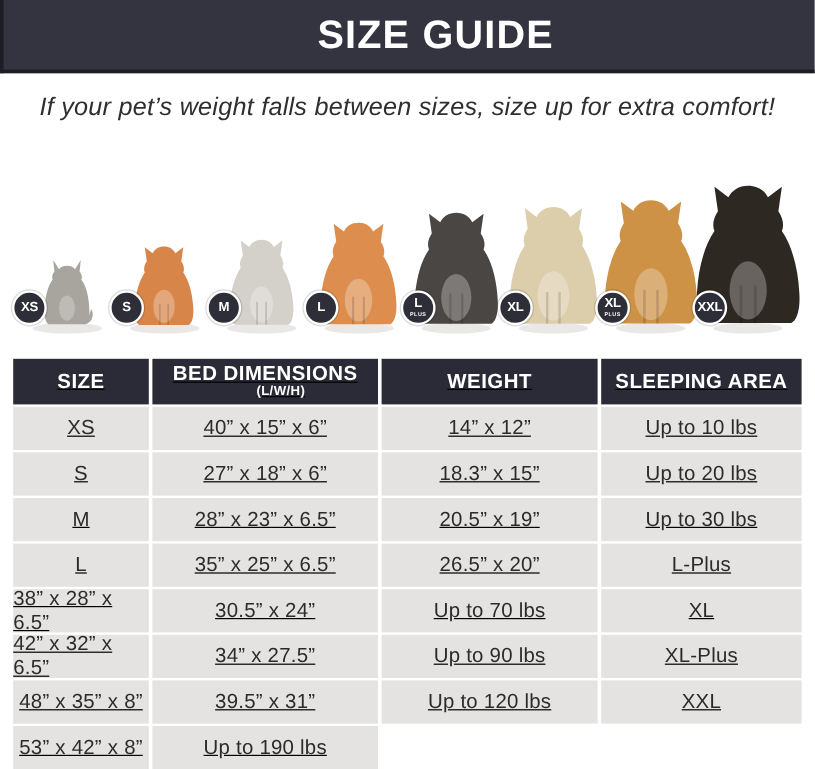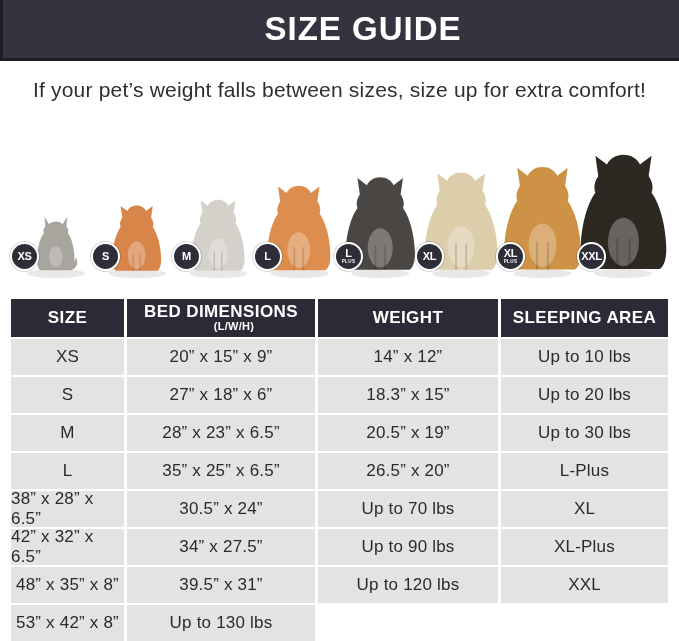--- a/index.html
+++ b/index.html
@@ -11,21 +11,21 @@
   .top-band{
     height:58px;background:#343440;
     border-left:3px solid #1d1d26;border-bottom:3px solid #1d1d26;
     display:flex;align-items:center;justify-content:center;padding-left:44px;
   }
   .top-band h1{
     margin:0;color:#ffffff;font-size:33px;font-weight:800;letter-spacing:1px;
   }
   
   .subtitle-wrap{
-    height:58px;display:flex;align-items:center;justify-content:center;
+    height:58px;display:flex;align-items:center;justify-content:center;font-style:italic;
   }
   .subtitle{
     font-size:21px;color:#2f2f2f;font-weight:500;letter-spacing:.2px;
   }
   
   .animals-row{
     height:180px;display:flex;align-items:flex-end;justify-content:space-between;
     padding:0 16px 26px 16px;box-sizing:border-box;
   }
   .animal{
@@ -44,21 +44,21 @@
     box-shadow:0 0 0 1px rgba(0,0,0,.15);
     color:#fff;display:flex;flex-direction:column;
     align-items:center;justify-content:center;line-height:1;
   }
   .size-badge .main{font-size:11px;font-weight:800;letter-spacing:-.3px;}
   .size-badge .sub{font-size:4.5px;font-weight:700;letter-spacing:.4px;margin-top:1px;}
   
   .size-table{
     width:657px;margin:0 auto;display:grid;
     grid-template-columns:113px 188px 180px 167px;
-    gap:2px 3px;background:#ffffff;
+    gap:2px 3px;background:#ffffff;text-decoration:underline;
   }
   .size-table .th{
     background:#2b2b37;color:#ffffff;height:38px;
     display:flex;flex-direction:column;align-items:center;justify-content:center;
     font-weight:700;font-size:17px;letter-spacing:.4px;line-height:1.05;
   }
   .size-table .th .th-sub{font-size:11px;font-weight:700;letter-spacing:.3px;margin-left:26px;}
   .size-table .td{
     background:#e4e3e1;color:#2b2b2b;height:36px;font-size:17px;
     display:flex;align-items:center;justify-content:center;letter-spacing:.2px;
@@ -192,21 +192,21 @@
     <span class="th-sub">(L/W/H)</span>
   </div>
   <div class="th">
     <span>WEIGHT</span>
   </div>
   <div class="th">
     <span>SLEEPING AREA</span>
   </div>
 
   <div class="td">XS</div>
-  <div class="td">20” x 15” x 9”</div>
+  <div class="td">40” x 15” x 6”</div>
   <div class="td">14” x 12”</div>
   <div class="td">Up to 10 lbs</div>
 
   <div class="td">S</div>
   <div class="td">27” x 18” x 6”</div>
   <div class="td">18.3” x 15”</div>
   <div class="td">Up to 20 lbs</div>
 
   <div class="td">M</div>
   <div class="td">28” x 23” x 6.5”</div>
@@ -227,14 +227,14 @@
   <div class="td">34” x 27.5”</div>
   <div class="td">Up to 90 lbs</div>
 
   <div class="td">XL-Plus</div>
   <div class="td">48” x 35” x 8”</div>
   <div class="td">39.5” x 31”</div>
   <div class="td">Up to 120 lbs</div>
 
   <div class="td">XXL</div>
   <div class="td">53” x 42” x 8”</div>
-  <div class="td">Up to 130 lbs</div>
+  <div class="td">Up to 190 lbs</div>
 </div>
 
 </body></html>

